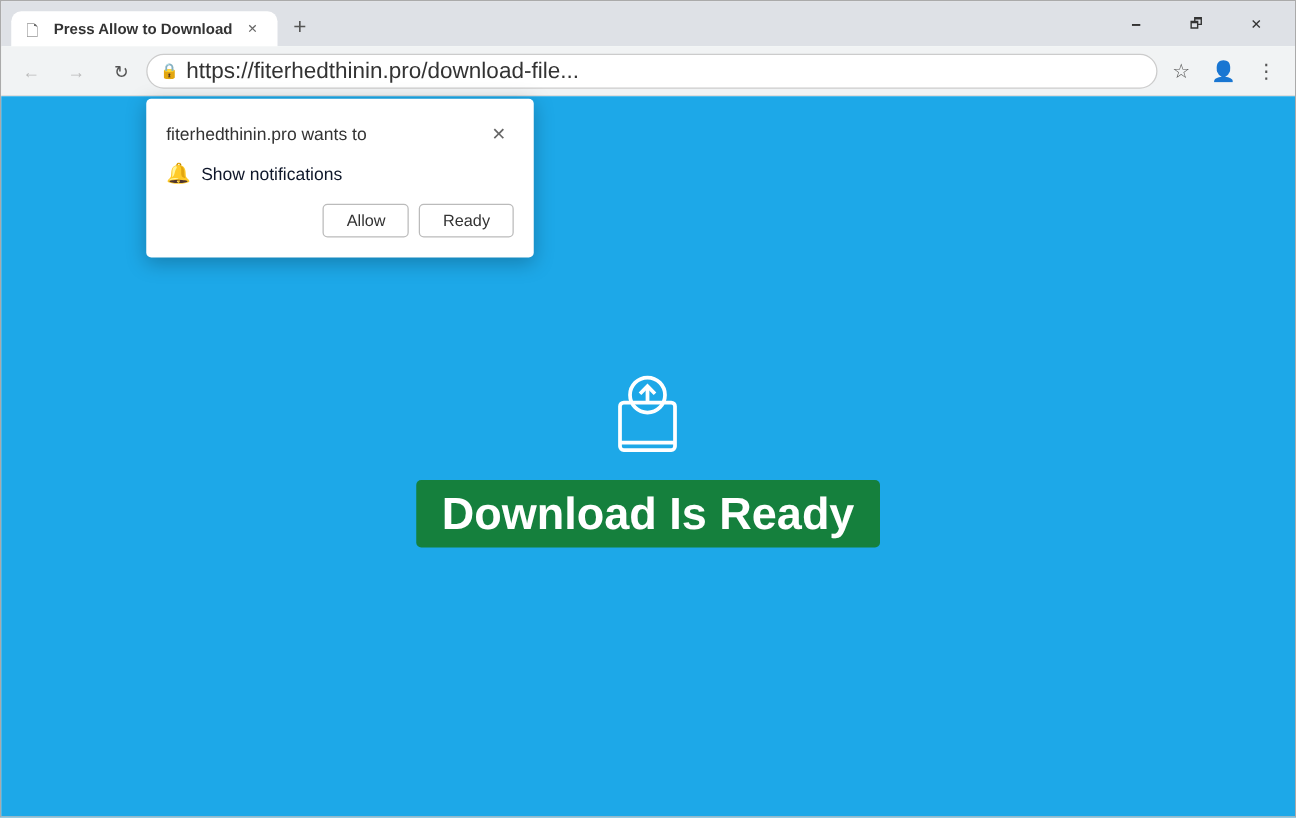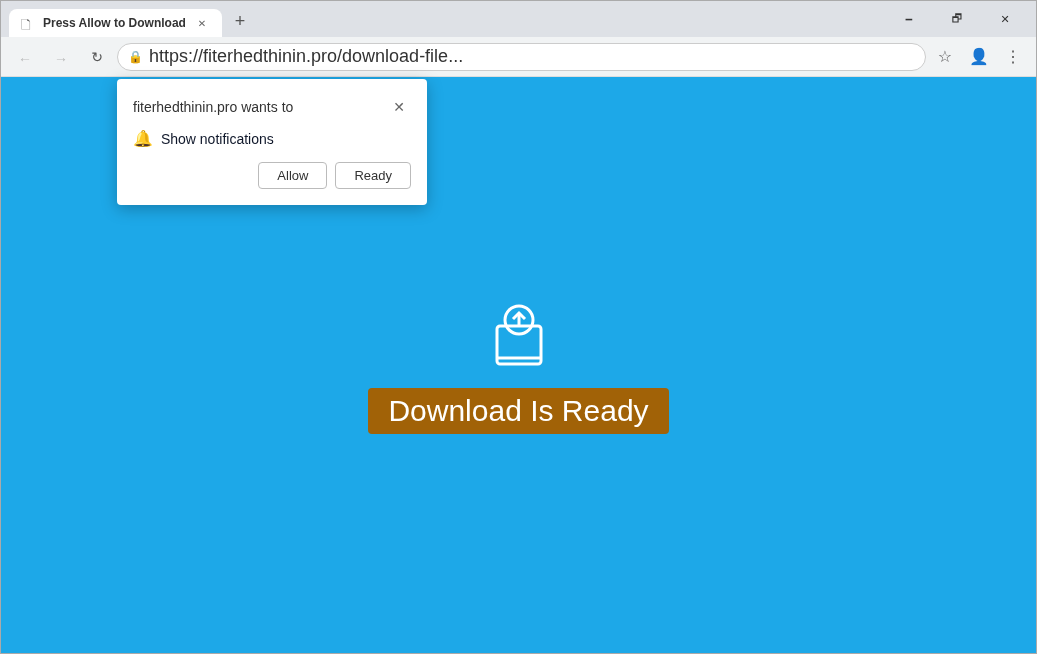--- a/index.html
+++ b/index.html
@@ -125,24 +125,24 @@
       display: flex;
       flex-direction: column;
       align-items: center;
       gap: 12px;
     }
     .upload-icon {
       width: 80px;
       height: 80px;
     }
     .download-ready {
-      font-size: 30px;
-      font-weight: 400;
+      font-size: 36px;
+      font-weight: 700;
       color: #fff;
-      background: #a16207;
+      background: #15803d;
       padding: 6px 20px;
       border-radius: 4px;
     }
     .download-sub {
       font-size: 22px;
       font-weight: 700;
       color: #fff;
     }
 
     

